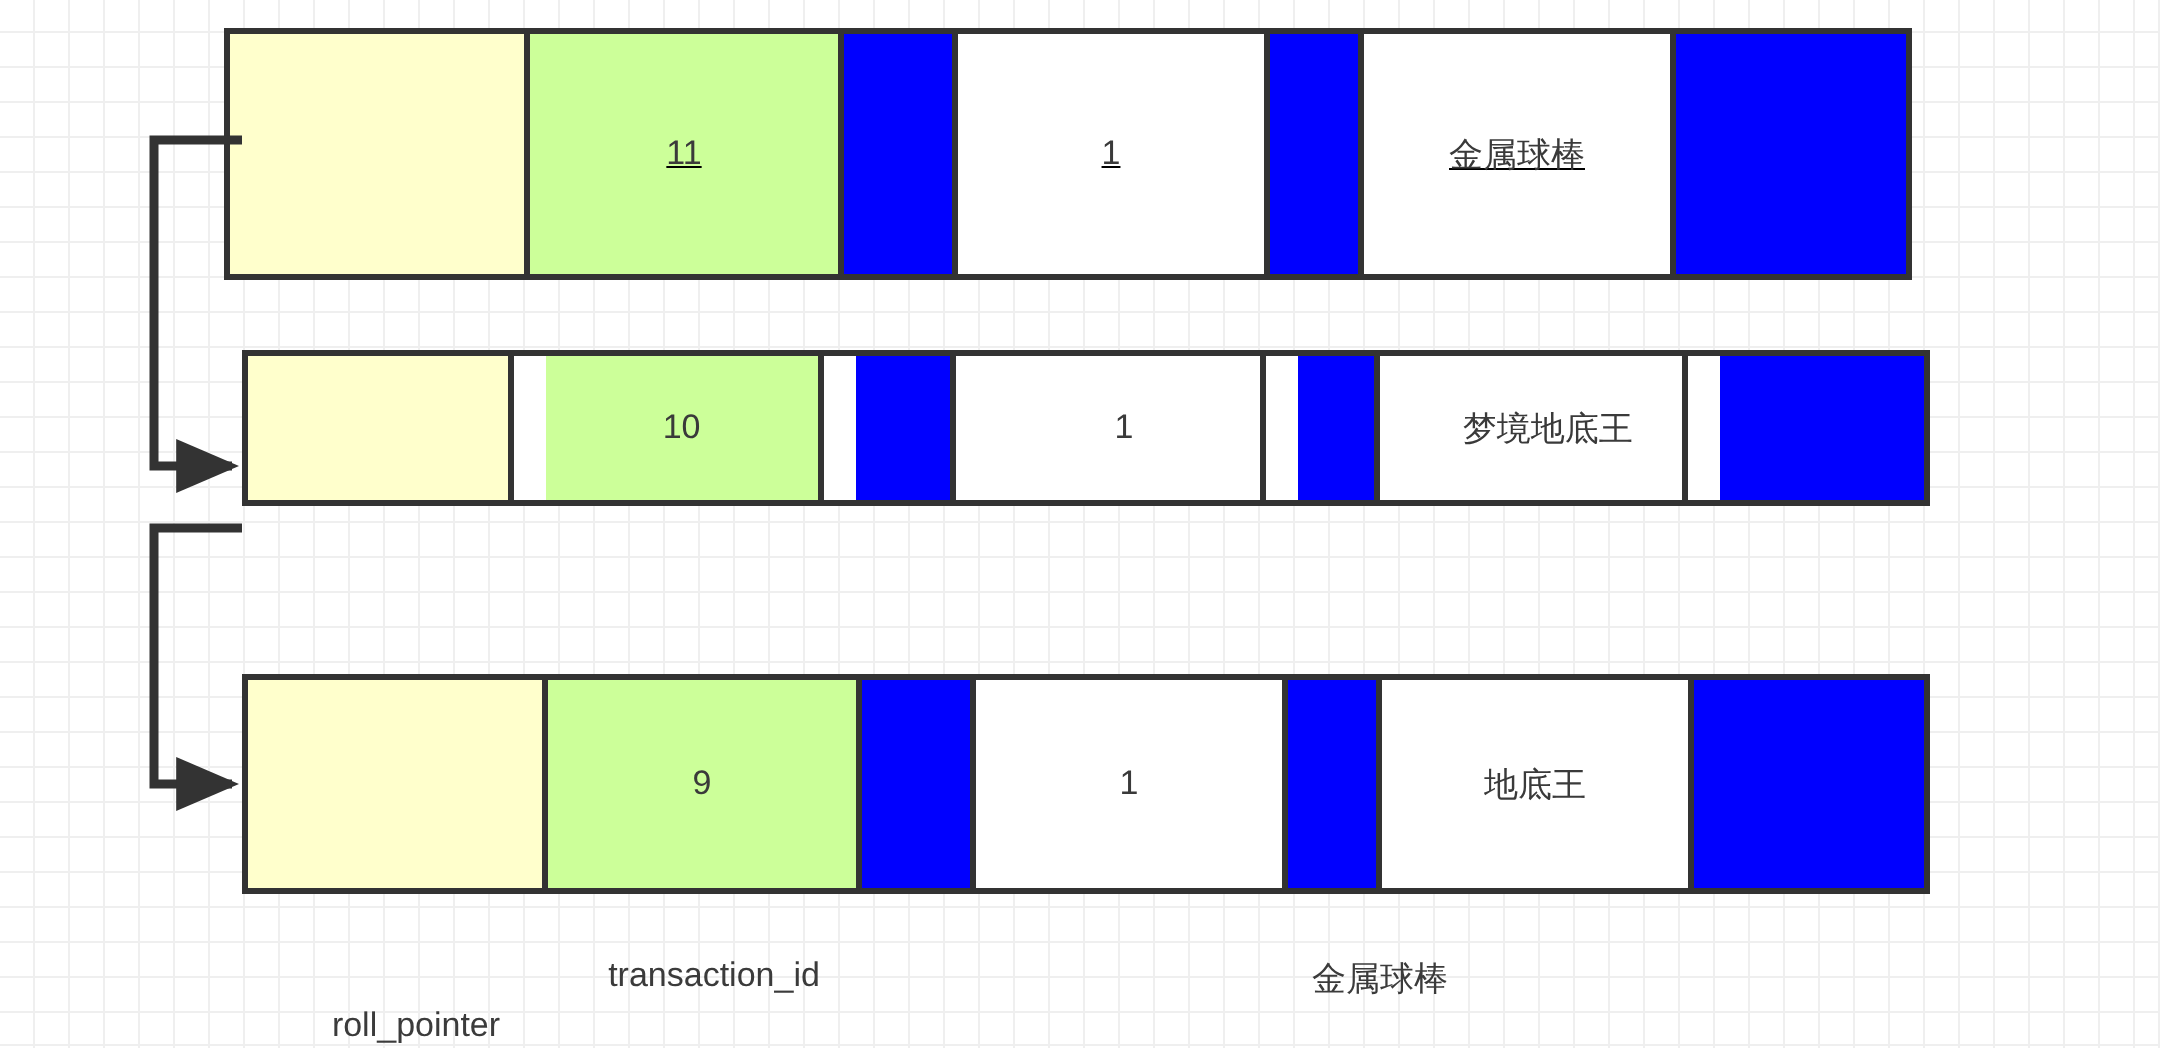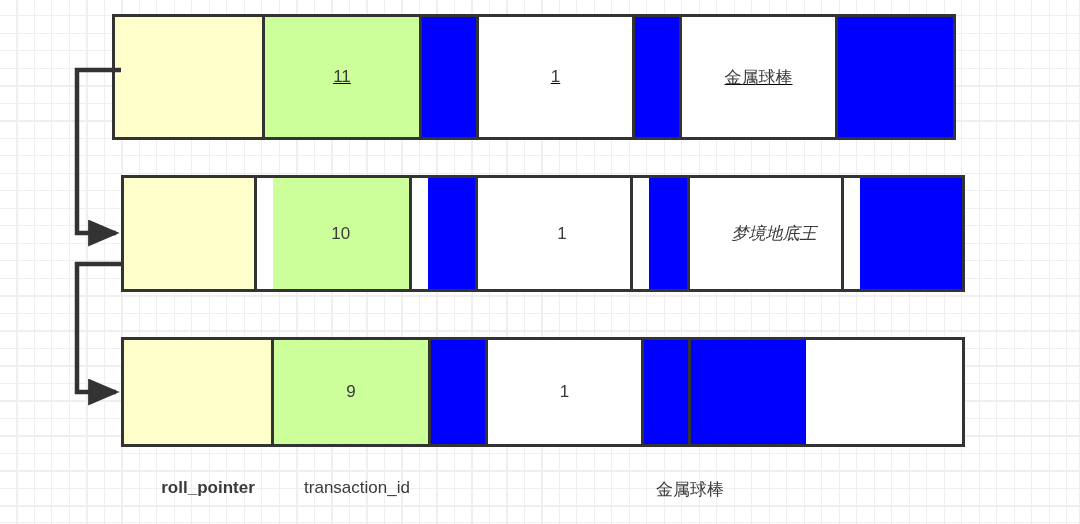--- a/index.html
+++ b/index.html
@@ -80,48 +80,49 @@
   <div class="record-row" style="left:112px; top:14px; width:844px; height:126px;text-decoration:underline;">
     <div class="cell c-pointer" style="width:150px;"></div>
     <div class="cell c-trx" style="width:157px;">11</div>
     <div class="cell c-blue" style="width:57px;"></div>
     <div class="cell c-white" style="width:156px;">1</div>
     <div class="cell c-blue" style="width:47px;"></div>
     <div class="cell c-white" style="width:156px;">金属球棒</div>
     <div class="cell c-blue" style="width:115px;"></div>
   </div>
 
-  <div class="record-row" style="left:121px; top:175px; width:844px; height:117px;gap:16px;">
+  <div class="record-row" style="left:121px; top:175px; width:844px; height:78px;gap:16px;">
     <div class="cell c-pointer" style="width:150px;"></div>
     <div class="cell c-trx" style="width:157px;">10</div>
     <div class="cell c-blue" style="width:57px;"></div>
     <div class="cell c-white" style="width:156px;">1</div>
     <div class="cell c-blue" style="width:47px;"></div>
-    <div class="cell c-white" style="width:156px;font-style:italic;">梦境地底王</div>
+    <div class="cell c-white" style="width:156px;">梦境地底王</div>
     <div class="cell c-blue" style="width:115px;"></div>
   </div>
 
   <div class="record-row" style="left:121px; top:337px; width:844px; height:110px;">
     <div class="cell c-pointer" style="width:150px;"></div>
     <div class="cell c-trx" style="width:157px;">9</div>
     <div class="cell c-blue" style="width:57px;"></div>
     <div class="cell c-white" style="width:156px;">1</div>
     <div class="cell c-blue" style="width:47px;"></div>
+    <div class="cell c-white" style="width:156px;">地底王</div>
     <div class="cell c-blue" style="width:115px;"></div>
   </div>
 
   <svg id="connectors" viewBox="0 0 1080 524">
     <defs>
       <marker id="arrowhead" markerWidth="7" markerHeight="6" refX="6.2" refY="3" orient="auto" markerUnits="strokeWidth">
         <path d="M0,0 L7,3 L0,6 z" fill="#333333"></path>
       </marker>
     </defs>
 
     <path d="M121,70 L77,70 L77,233 L116,233" fill="none" stroke="#333333" stroke-width="4.5" stroke-linecap="butt" stroke-linejoin="miter" marker-end="url(#arrowhead)"></path>
 
     <path d="M121,264 L77,264 L77,392 L116,392" fill="none" stroke="#333333" stroke-width="4.5" stroke-linecap="butt" stroke-linejoin="miter" marker-end="url(#arrowhead)"></path>
   </svg>
 
-  <div class="legend-label" style="left:208px; top:478px;font-weight:bold;">roll_pointer</div>
+  <div class="legend-label" style="left:208px; top:503px;">roll_pointer</div>
   <div class="legend-label" style="left:357px; top:478px;text-align:right;">transaction_id</div>
   <div class="legend-label" style="left:690px; top:478px;">金属球棒</div>
 
 </div>
 
 </body></html>

